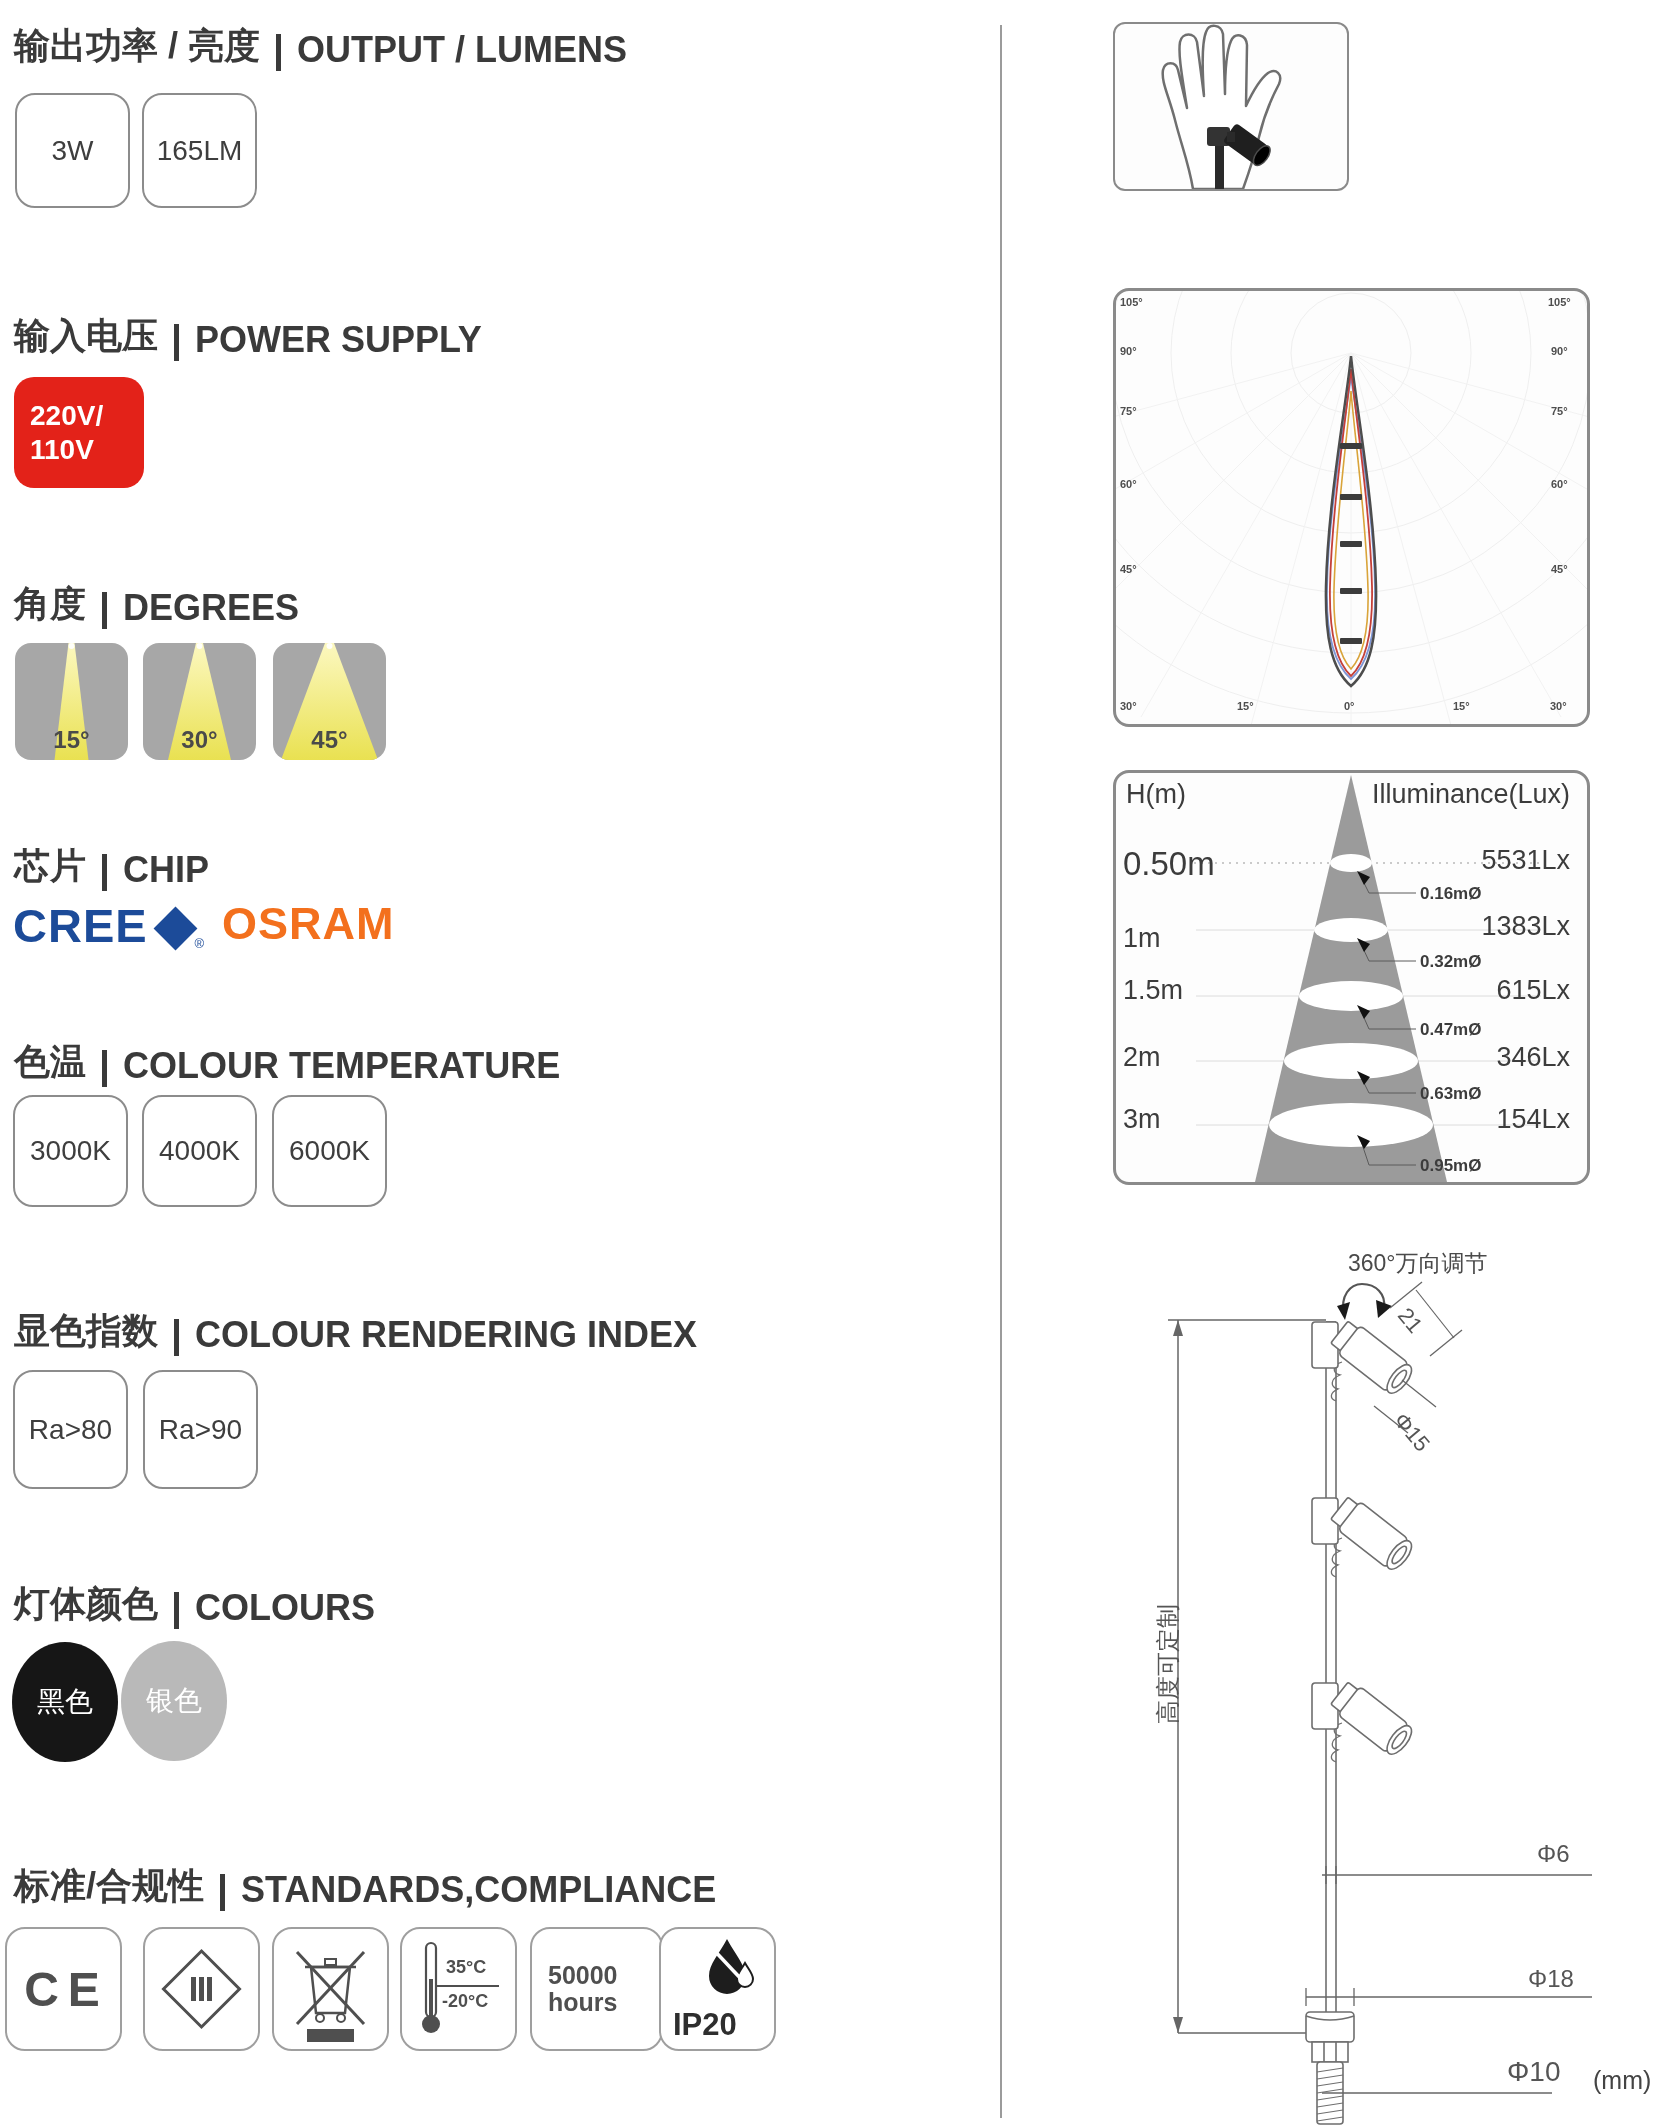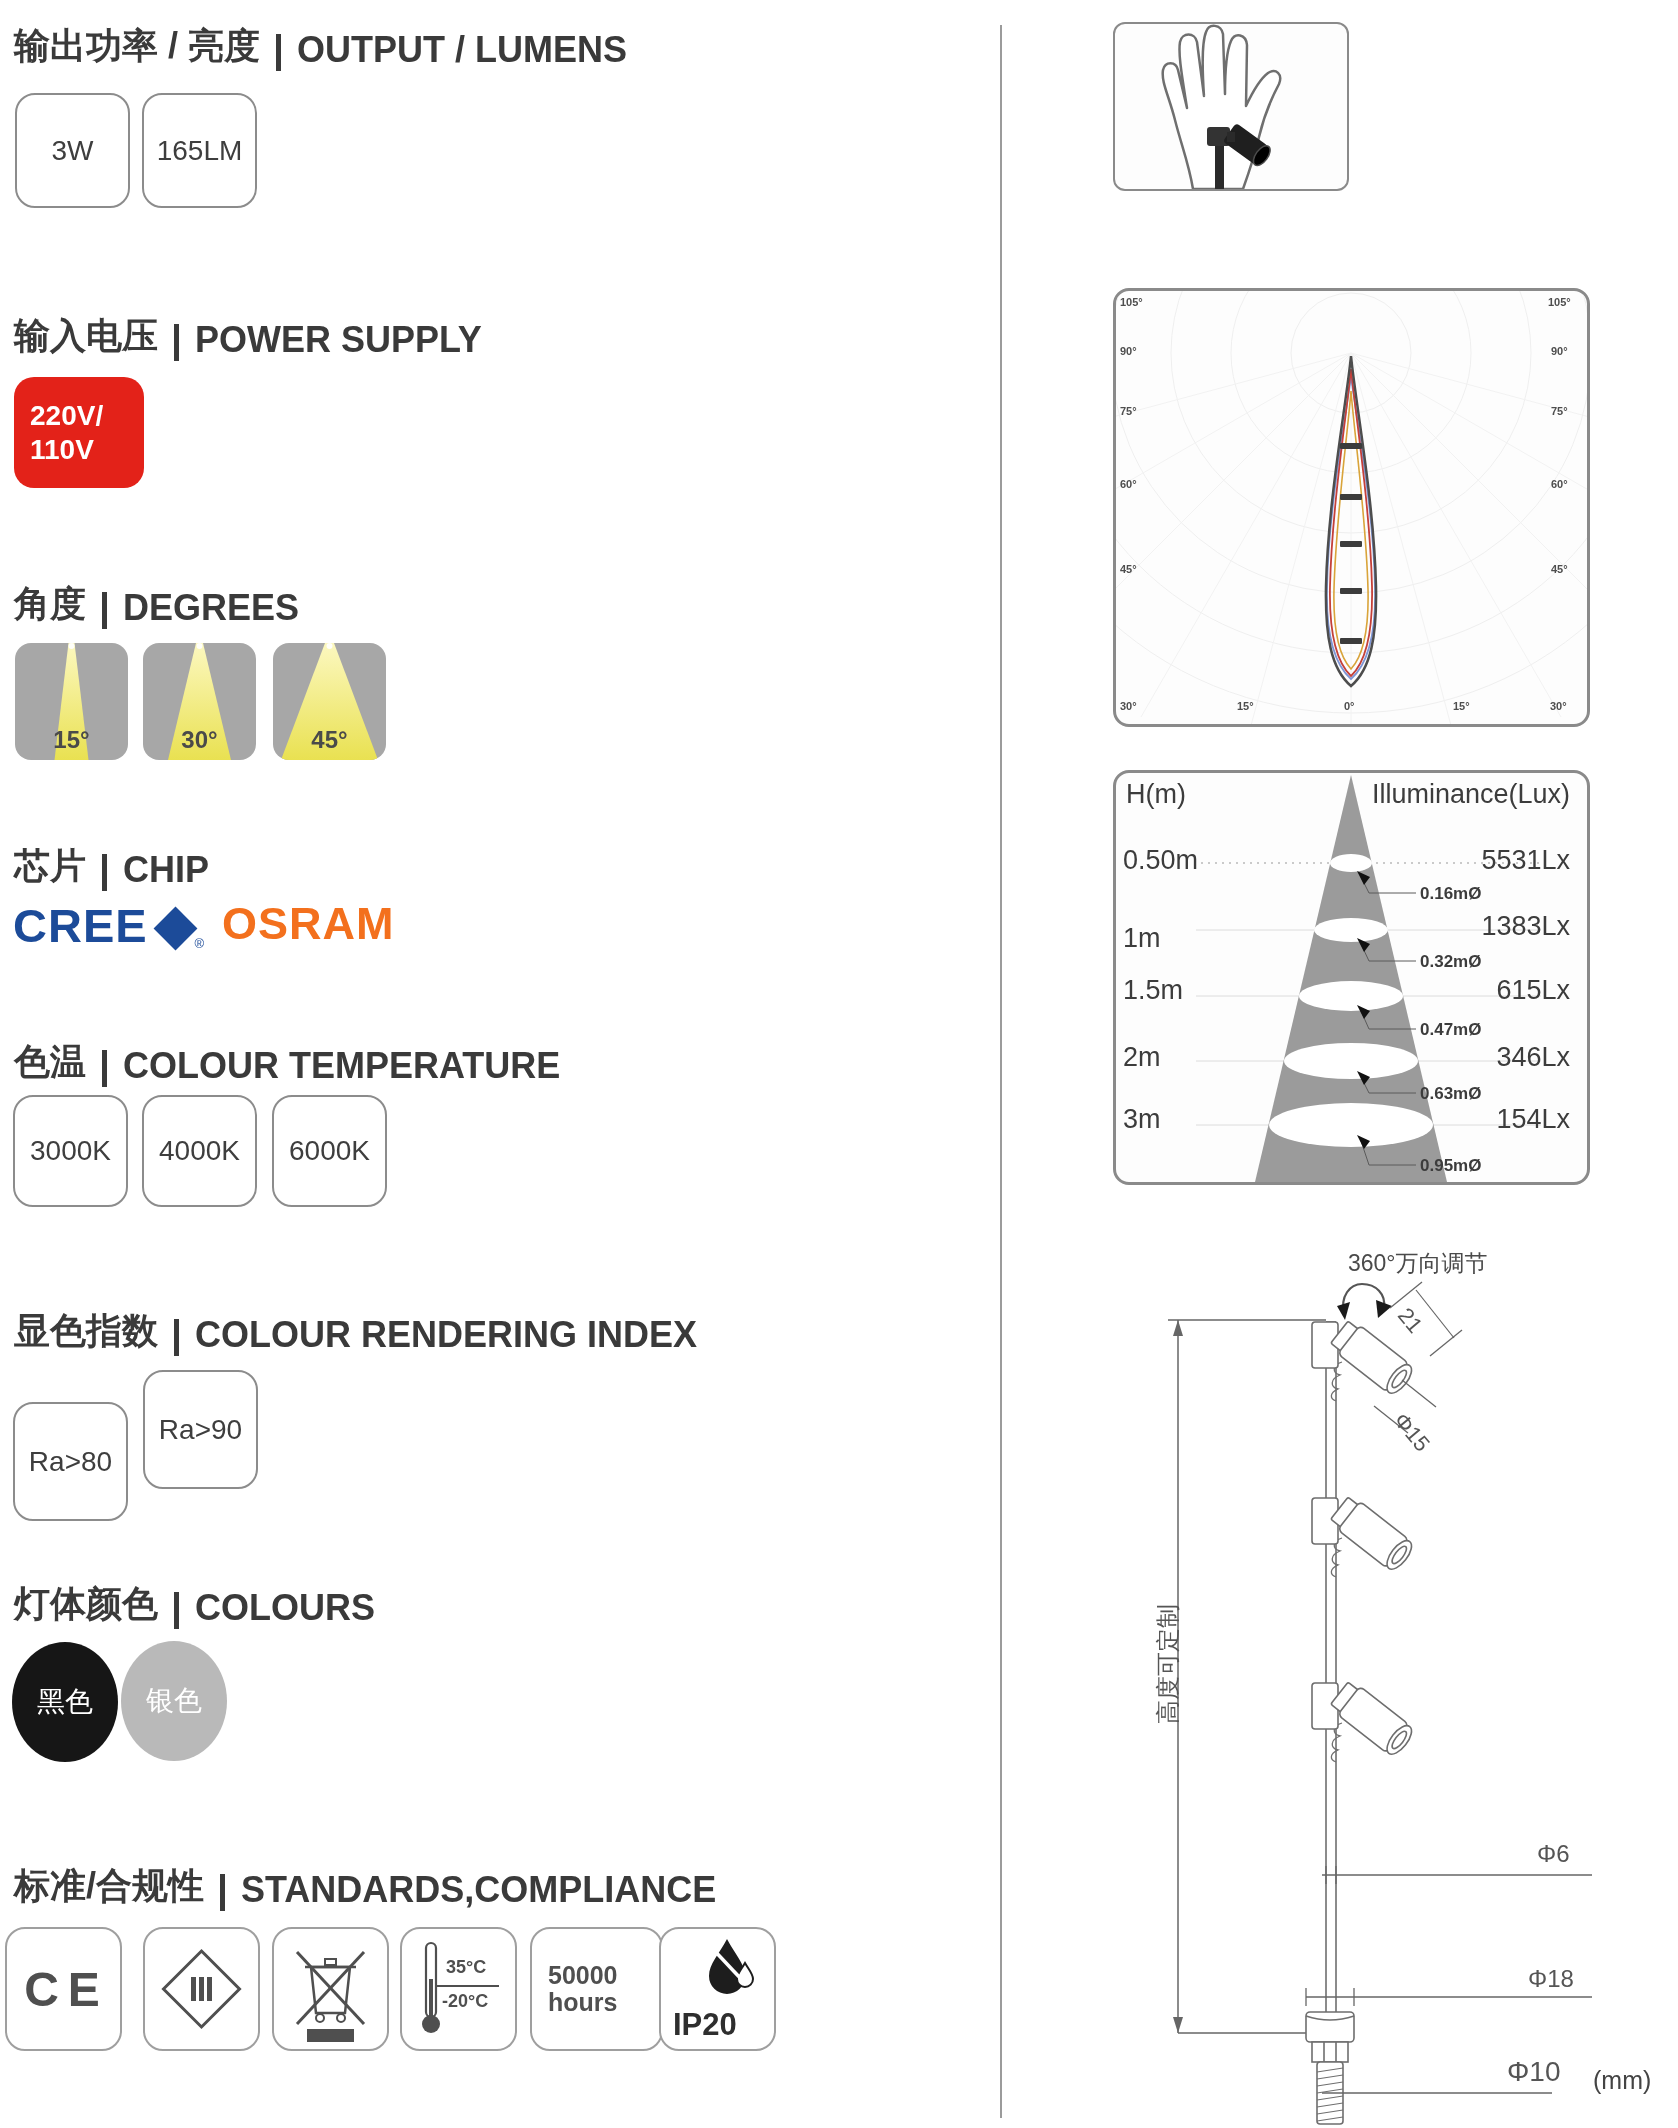--- a/index.html
+++ b/index.html
@@ -102,21 +102,21 @@
   </div>
   <div class="vbox" style="left:13px;top:1095px;height:108px;">3000K</div>
   <div class="vbox" style="left:142px;top:1095px;height:108px;">4000K</div>
   <div class="vbox" style="left:272px;top:1095px;height:108px;">6000K</div>
 
   <div class="hdr" style="left:14px;top:1307px;">
     <span>显色指数</span>
     <span class="sep"></span>
     <span>COLOUR RENDERING INDEX</span>
   </div>
-  <div class="vbox" style="left:13px;top:1370px;height:115px;margin-top:32px;">Ra&gt;80</div>
+  <div class="vbox" style="left:13px;top:1370px;height:115px;">Ra&gt;80</div>
   <div class="vbox" style="left:143px;top:1370px;height:115px;">Ra&gt;90</div>
 
   <div class="hdr" style="left:14px;top:1580px;">
     <span>灯体颜色</span>
     <span class="sep"></span>
     <span>COLOURS</span>
   </div>
   <div class="circle" style="left:12px;top:1642px;background:#161616;">黑色</div>
   <div class="circle" style="left:121px;top:1641px;background:#b9b9b9;">银色</div>
 
@@ -274,21 +274,21 @@
         <path d="M241,165 l13,6 l-6,8 z"></path>
         <path d="M241,232 l13,6 l-6,8 z"></path>
         <path d="M241,298 l13,6 l-6,8 z"></path>
         <path d="M241,362 l13,6 l-6,8 z"></path>
       </g>
     </svg>
   </div>
   <div class="tl" style="left:1126px;top:779px;font-size:27px;">H(m)</div>
   <div class="tl" style="left:1330px;top:779px;width:240px;text-align:right;font-size:27px;">Illuminance(Lux)</div>
 
-  <div class="tl" style="left:1123px;top:845px;font-size:27px;">0.50m</div>
+  <div class="tl" style="left:1123px;top:845px;font-size:33px;">0.50m</div>
   <div class="tl" style="left:1123px;top:911px;font-size:27px;margin-top:12px;">1m</div>
   <div class="tl" style="left:1123px;top:975px;font-size:27px;">1.5m</div>
   <div class="tl" style="left:1123px;top:1042px;font-size:27px;">2m</div>
   <div class="tl" style="left:1123px;top:1104px;font-size:27px;">3m</div>
 
   <div class="tl" style="left:1390px;top:845px;width:180px;text-align:right;font-size:27px;">5531Lx</div>
   <div class="tl" style="left:1390px;top:911px;width:180px;text-align:right;font-size:27px;">1383Lx</div>
   <div class="tl" style="left:1390px;top:975px;width:180px;text-align:right;font-size:27px;">615Lx</div>
   <div class="tl" style="left:1390px;top:1042px;width:180px;text-align:right;font-size:27px;">346Lx</div>
   <div class="tl" style="left:1390px;top:1104px;width:180px;text-align:right;font-size:27px;">154Lx</div>

